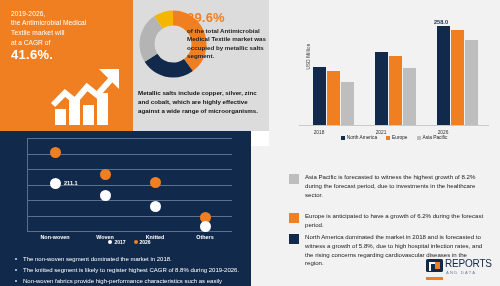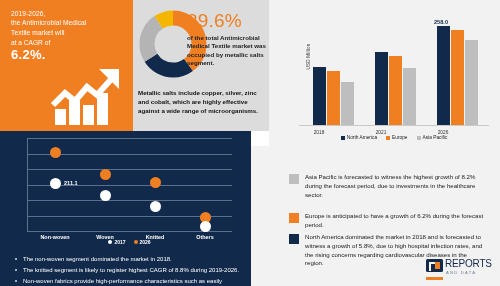--- a/index.html
+++ b/index.html
@@ -22,21 +22,21 @@
   .accel-pct { font-size: 13px; font-weight: bold; letter-spacing: .3px; line-height: 14px; }
   .growth-icon { position: absolute; right: 6px; bottom: 4px; width: 78px; height: 62px; }
 
   
   .donut-panel {
     position: absolute; left: 133px; top: 0; width: 136px; height: 131px;
     background: #DCDCDC;
   }
   .donut-wrap { position: absolute; left: 4px; top: 8px; width: 72px; height: 72px; }
   .pct-block { position: absolute; left: 54px; top: 10px; width: 80px; }
-  .pct-num { color: #F07F22; font-size: 19px; font-weight: normal; letter-spacing: .2px; }
+  .pct-num { color: #F07F22; font-size: 13px; font-weight: bold; letter-spacing: .2px; }
   .pct-txt { color: #222; font-size: 6.2px; line-height: 8.4px; margin-top: 2px; font-weight: 600; }
   .salts-txt {
     position: absolute; left: 5px; top: 88px; width: 128px;
     color: #111; font-size: 6.2px; line-height: 9px; font-weight: bold;
   }
 
   
   .bar-panel {
     position: absolute; left: 269px; top: 0; width: 231px; height: 146px;
     background: #F2F2F2;
@@ -139,21 +139,21 @@
 </head>
 <body>
 
 <div class="page">
 
   <div class="accel-panel">
     <div class="accel-l1">2019-2026,</div>
     <div class="accel-l1">the Antimicrobial Medical</div>
     <div class="accel-l1">Textile market will</div>
     <div class="accel-l2">at a CAGR of</div>
-    <div class="accel-pct">6.2%.</div>
+    <div class="accel-pct">41.6%.</div>
 
     <svg class="growth-icon" viewBox="0 0 78 62">
       <rect x="6" y="44" width="11" height="16" fill="#ffffff"></rect>
       <rect x="20" y="34" width="11" height="26" fill="#ffffff"></rect>
       <rect x="34" y="40" width="11" height="20" fill="#ffffff"></rect>
       <rect x="48" y="28" width="11" height="32" fill="#ffffff"></rect>
       <path d="M4 40 L16 28 L26 36 L38 22 L48 30 L66 10" stroke="#ffffff" stroke-width="6" fill="none" stroke-linejoin="miter"></path>
       <path d="M50 4 L70 4 L70 24 L63 17 L57 11 Z" fill="#ffffff"></path>
     </svg>
   </div>

